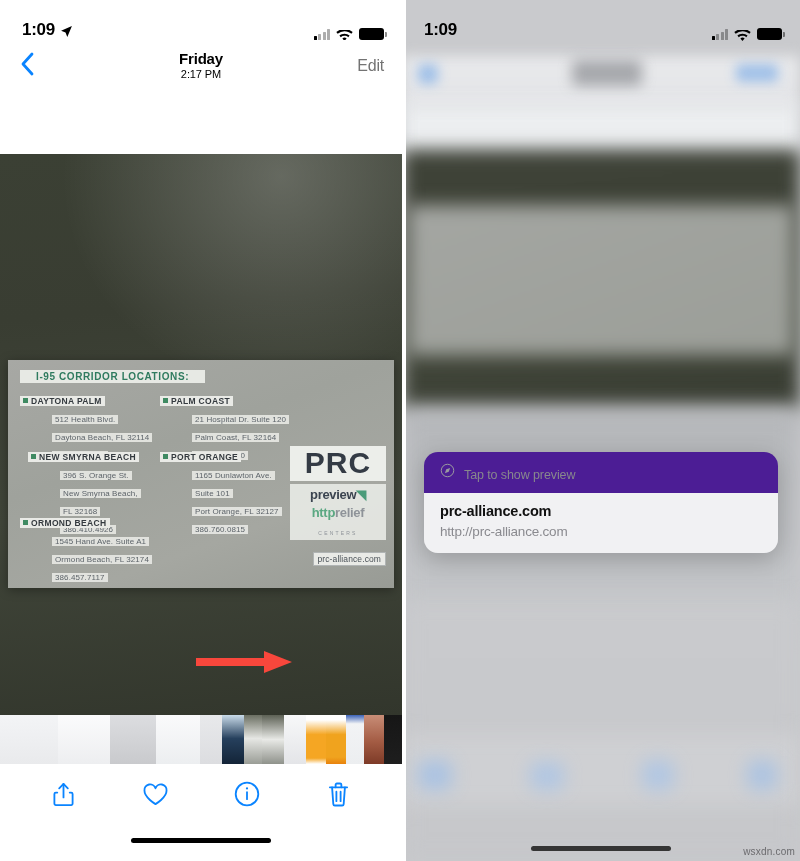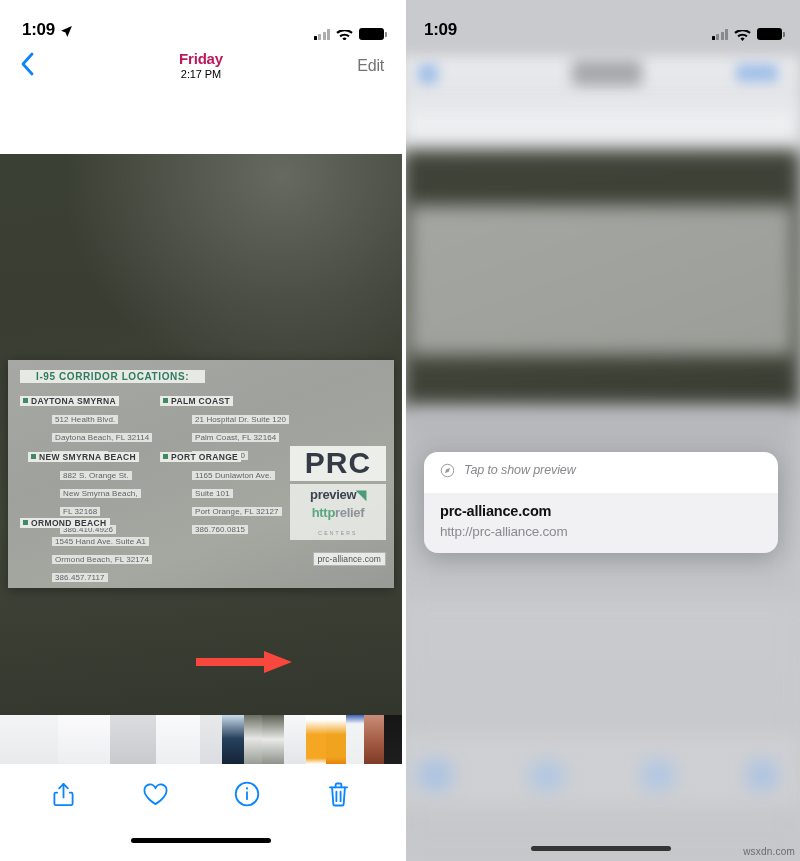--- a/index.html
+++ b/index.html
@@ -39,21 +39,21 @@
                 background:#000; opacity:.45; border-radius:0 1px 1px 0; }
 
   
   .navbar {
     position: relative; height: 52px; width: 100%;
     display: flex; align-items: center; justify-content: space-between;
     padding: 0 18px 0 14px; background:#fff;
   }
   .nav-back { width:26px; height:26px; display:flex; align-items:center; justify-content:center; }
   .nav-title { position:absolute; left:0; right:0; text-align:center; pointer-events:none; }
-  .nav-title .d { font-size:15px; font-weight:700; color:#be185d; letter-spacing:-0.2px; line-height:1.15; }
+  .nav-title .d { font-size:15px; font-weight:700; color:#000000; letter-spacing:-0.2px; line-height:1.15; }
   .nav-title .t { font-size:11px; font-weight:400; color:#000; letter-spacing:-0.1px; line-height:1.3; }
   .nav-edit { font-size:16px; color:#737373; letter-spacing:-0.2px; }
   .nav-pad { height: 62px; background:#fff; }
 
   
   .photo {
     position: relative; width: 100%; height: 561px;
     background:
       radial-gradient(130% 90% at 70% 4%, rgba(255,255,255,0.22) 0%, rgba(255,255,255,0) 42%),
       linear-gradient(175deg, #3b4034 0%, #393d32 28%, #41463a 62%, #32362c 100%);
@@ -159,21 +159,21 @@
                      display:flex; align-items:center; justify-content:center; z-index:20; }
   .right-home { width:140px; height:5px; border-radius:3px; background:#1b1b1b; opacity:.85; }
 
   
   .link-sheet {
     position:absolute; left:22px; top:452px; width:354px;
     border-radius:14px; overflow:hidden;
     box-shadow:0 6px 24px rgba(0,0,0,.22);
     z-index:30;
   }
-  .ls-head { background:#ffffff; padding:11px 16px; display:flex; align-items:flex-start; gap:9px;font-style:italic; }
+  .ls-head { background:#4c1d95; padding:11px 16px; display:flex; align-items:flex-end; gap:9px; }
   .ls-head .txt { font-size:12.5px; color:#88888d; letter-spacing:-0.1px; }
   .ls-body { background:#f1f1f3; padding:10px 16px 14px; }
   .ls-title { font-size:14.5px; font-weight:700; color:#111; letter-spacing:-0.2px; }
   .ls-url { font-size:13.5px; color:#8a8a8f; letter-spacing:-0.2px; margin-top:5px; }
 
   
   .watermark { position:absolute; right:5px; bottom:4px; z-index:70;
                font-size:10px; color:#6b6b6e; letter-spacing:.2px; }
 </style>
 </head>
@@ -225,36 +225,36 @@
       <div class="nav-edit">Edit</div>
     </div>
     <div class="nav-pad"></div>
 
     <div class="photo">
 
       <div class="card">
         <div class="card-title">I-95 CORRIDOR LOCATIONS:</div>
 
         <div class="loc" style="left:12px; top:30px;">
-          <span class="lname"><span class="sq"></span><span>DAYTONA SMYRNA</span></span>
+          <span class="lname"><span class="sq"></span><span>DAYTONA PALM</span></span>
           <span class="lrow"><span class="ln">512 Health Blvd.</span></span>
           <span class="lrow"><span class="ln">Daytona Beach, FL 32114</span></span>
           <span class="lrow"><span class="ln">386.275.1655</span></span>
         </div>
 
         <div class="loc" style="left:152px; top:30px;">
           <span class="lname"><span class="sq"></span><span>PALM COAST</span></span>
           <span class="lrow"><span class="ln">21 Hospital Dr. Suite 120</span></span>
           <span class="lrow"><span class="ln">Palm Coast, FL 32164</span></span>
           <span class="lrow"><span class="ln">386.586.2280</span></span>
         </div>
 
         <div class="loc" style="left:20px; top:86px;">
           <span class="lname"><span class="sq"></span><span>NEW SMYRNA BEACH</span></span>
-          <span class="lrow"><span class="ln">882 S. Orange St.</span></span>
+          <span class="lrow"><span class="ln">396 S. Orange St.</span></span>
           <span class="lrow"><span class="ln">New Smyrna Beach,</span></span>
           <span class="lrow"><span class="ln">FL 32168</span></span>
           <span class="lrow"><span class="ln">386.410.4926</span></span>
         </div>
 
         <div class="loc" style="left:152px; top:86px;">
           <span class="lname"><span class="sq"></span><span>PORT ORANGE</span></span>
           <span class="lrow"><span class="ln">1165 Dunlawton Ave.</span></span>
           <span class="lrow"><span class="ln">Suite 101</span></span>
           <span class="lrow"><span class="ln">Port Orange, FL 32127</span></span>

